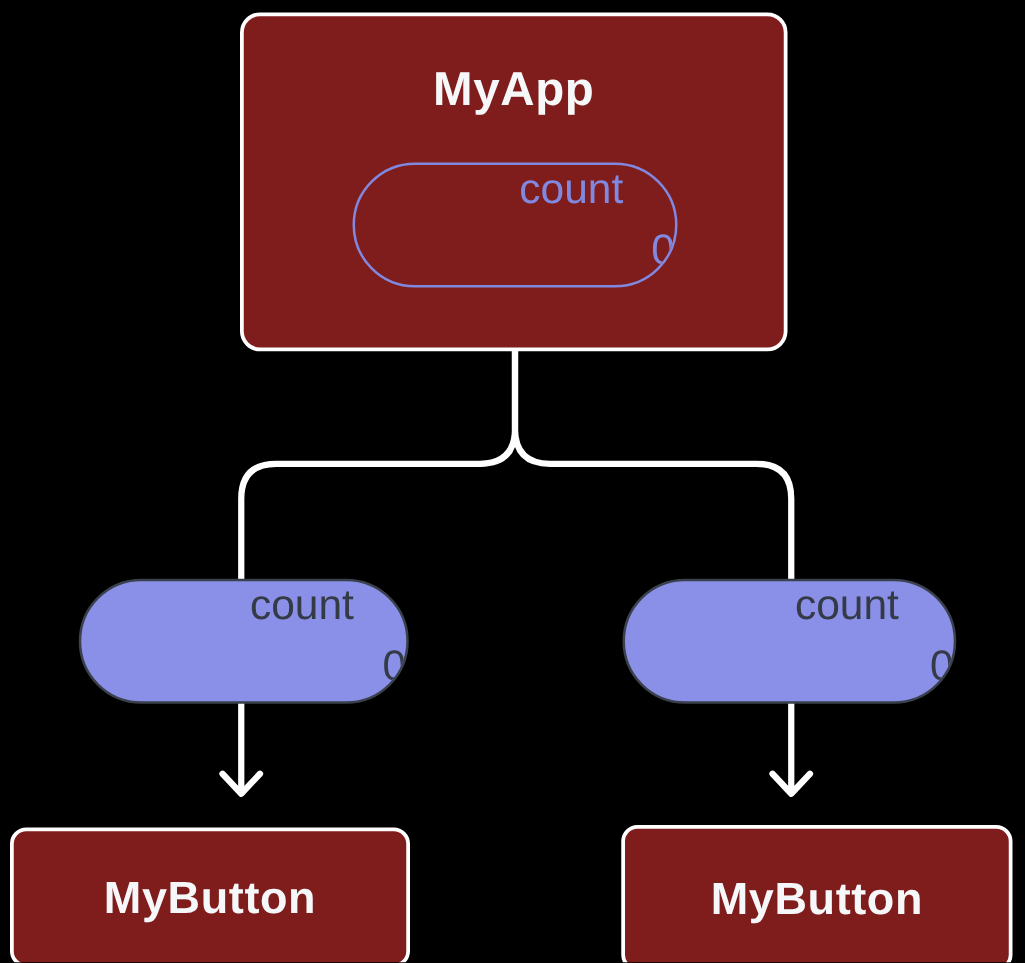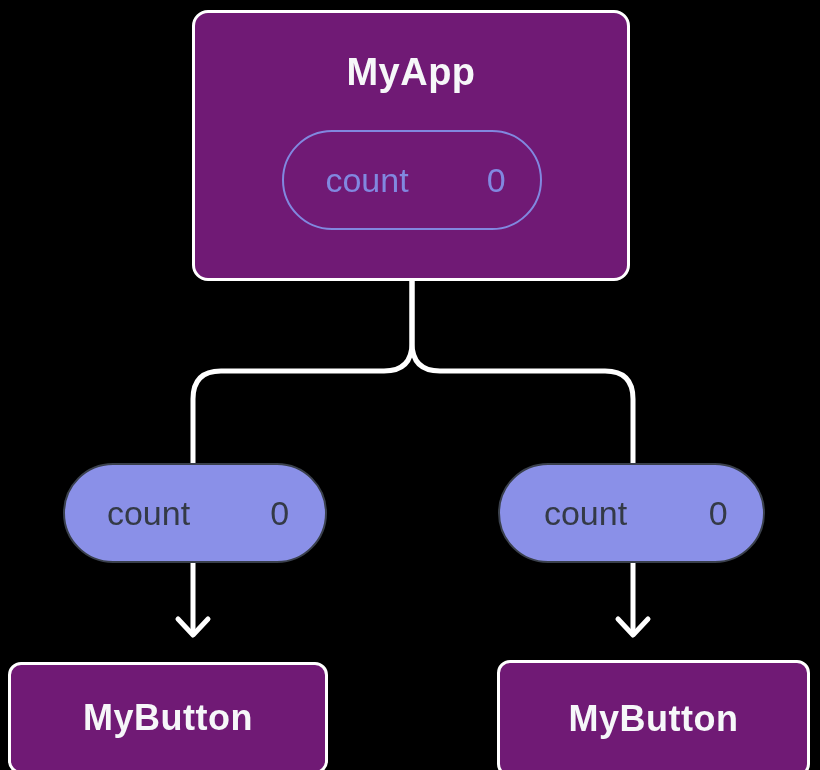--- a/index.html
+++ b/index.html
@@ -26,21 +26,21 @@
     fill: none;
     stroke: #FFFFFF;
     stroke-width: 5;
     stroke-linecap: round;
     stroke-linejoin: round;
   }
   
   .card {
     position: absolute;
     box-sizing: border-box;
-    background: #701a75;
+    background: #7f1d1d;
     border: 3.5px solid #FFFFFF;
     z-index: 2;
   }
   .root-card {
     left: 192px;
     top: 10px;
     width: 438px;
     height: 271px;
     border-radius: 16px;
   }
@@ -68,24 +68,25 @@
   }
   .leaf-left  { left: 8px;   top: 646px; width: 320px; height: 112px; }
   .leaf-right { left: 497px; top: 644px; width: 313px; height: 117px; }
   
   .pill {
     position: absolute;
     box-sizing: border-box;
     height: 100px;
     border-radius: 50px;
     display: flex;
-    align-items: center;
+    align-items: flex-end;
     overflow: hidden;
     font-size: 34px;
     z-index: 3;
+    flex-direction: column;
   }
   .pill .seg {
     display: flex;
     align-items: center;
     justify-content: center;
   }
   .pill .seg-name { width: 166px; flex: 0 0 auto; }
   .pill .seg-value { flex: 1 1 auto; }
   .pill .divider { flex: 0 0 2.5px; }
   

